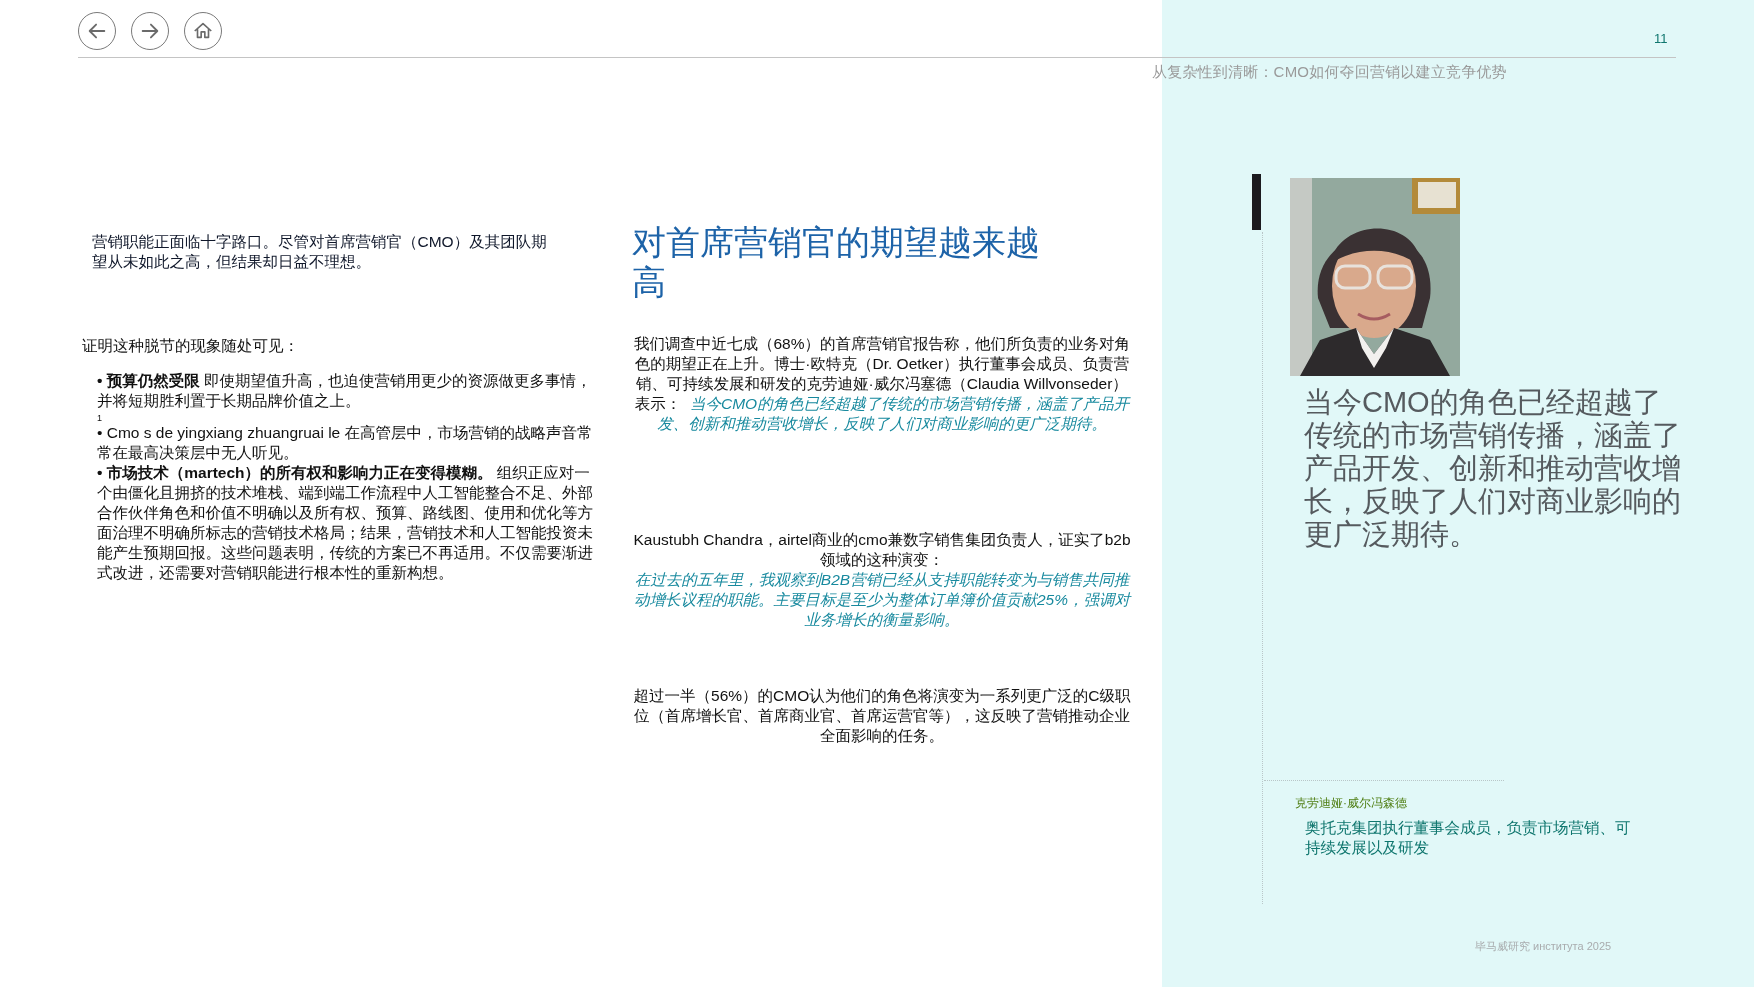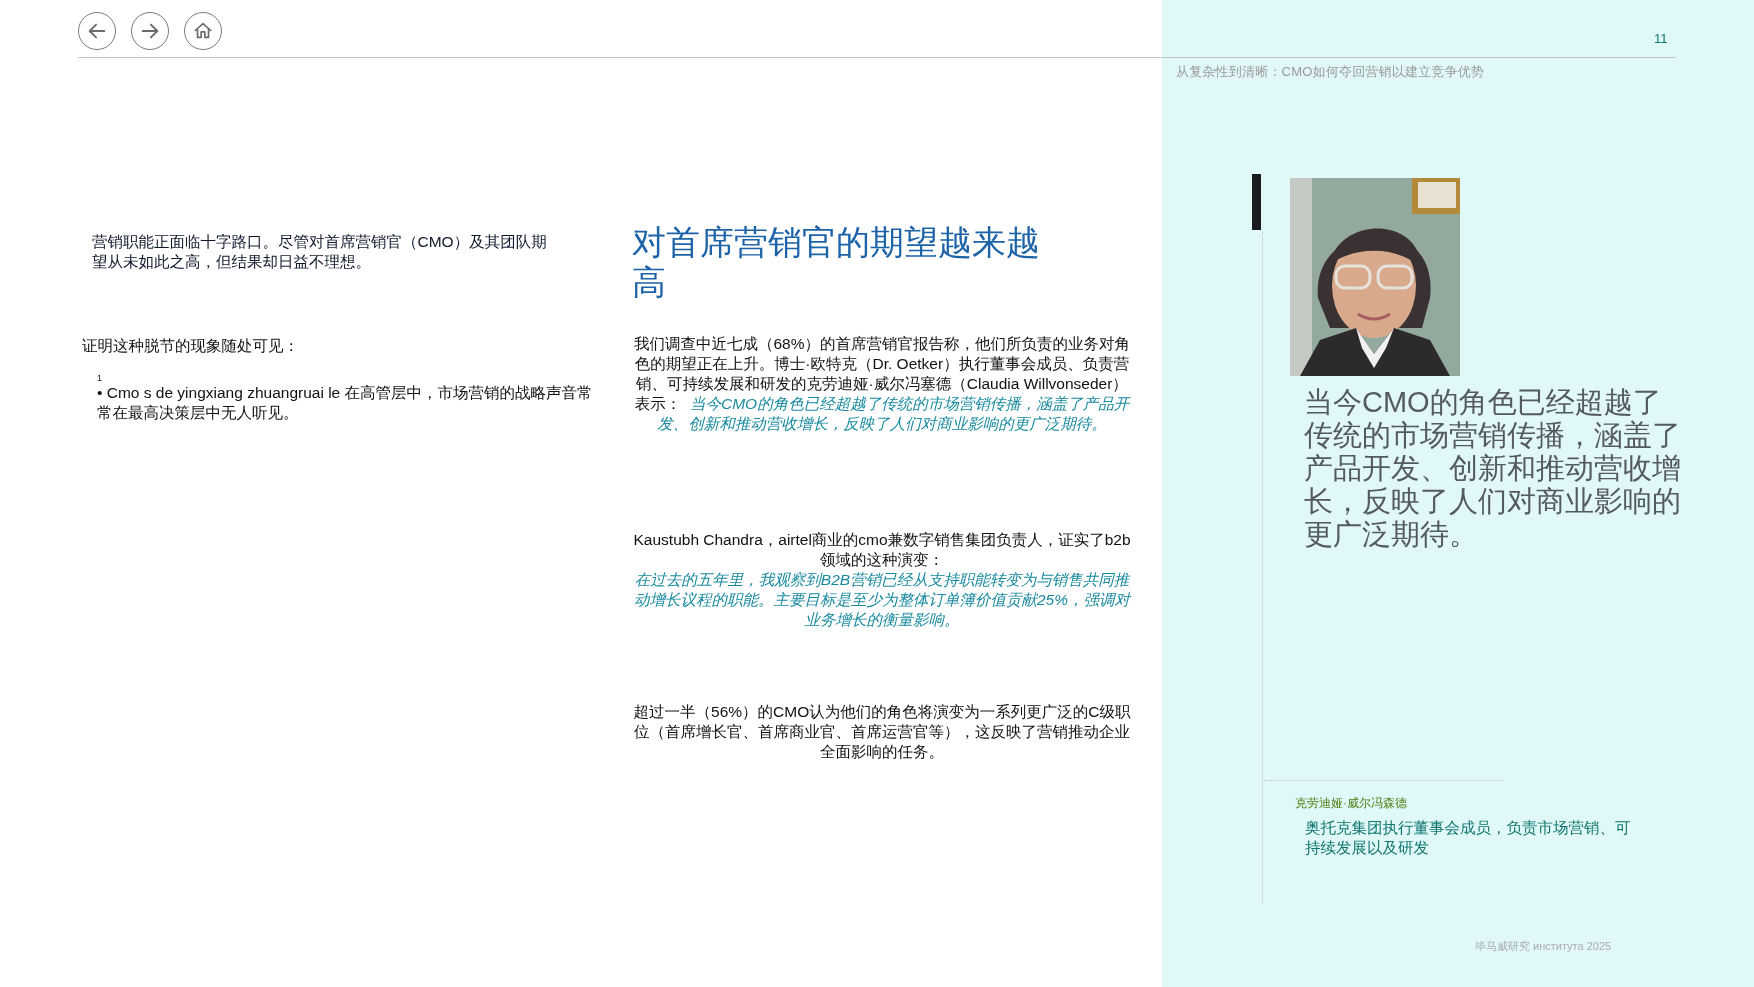--- a/index.html
+++ b/index.html
@@ -9,36 +9,36 @@
     .right-panel { position: absolute; left: 1162px; top: 0; width: 592px; height: 987px; background: #e1f8f8; }
 
     .nav-btn { position: absolute; top: 12px; width: 38px; height: 38px; border: 1.6px solid #7a7a7a; border-radius: 50%; background: #fff; display: flex; align-items: center; justify-content: center; cursor: pointer; }
     .nav-btn svg { width: 22px; height: 22px; }
     #btn-back { left: 78px; }
     #btn-fwd { left: 131px; }
     #btn-home { left: 184px; }
 
     .header-rule { position: absolute; left: 78px; top: 57px; width: 1598px; height: 1px; background: #c4c4c4; }
     .page-number { position: absolute; left: 1654px; top: 31px; font-size: 13px; color: #0f766e; }
-    .running-title { position: absolute; left: 1176px; top: 63px; font-size: 13px; color: #9a9a9a; letter-spacing: 0.2px; }
+    .running-title { position: absolute; left: 1152px; top: 63px; font-size: 15px; color: #9a9a9a; letter-spacing: 0.2px; }
 
     .intro { position: absolute; left: 92px; top: 232px; width: 470px; font-size: 15.5px; line-height: 20px; color: #0f172a; }
     .evidence-lead { position: absolute; left: 82px; top: 336px; font-size: 15.5px; line-height: 20px; }
     .bullets { position: absolute; left: 97px; top: 371px; width: 500px; font-size: 15.5px; line-height: 20px; }
     .bullet { margin: 0; }
     .bullet b { font-weight: bold; }
     .footnote { font-size: 9px; line-height: 10px; height: 12px; padding-top: 2px; }
 
     .section-heading { position: absolute; left: 632px; top: 222px; width: 420px; font-size: 34px; line-height: 40px; color: #1d63a8; font-weight: normal; }
 
     .para { position: absolute; left: 632px; width: 500px; font-size: 15.5px; line-height: 20px; color: #111; text-align: center; }
     .para .quote { color: #17899e; font-style: italic; }
     #para-1 { top: 334px; }
     #para-2 { top: 530px; }
-    #para-3 { top: 702px; }
+    #para-3 { top: 686px; }
 
     .accent-bar { position: absolute; left: 1252px; top: 174px; width: 9px; height: 56px; background: #1b1b1f; }
     .dotted-v { position: absolute; left: 1262px; top: 232px; width: 0; height: 672px; border-left: 1.5px dotted #b9c6c8; }
     .dotted-h { position: absolute; left: 1264px; top: 780px; width: 240px; height: 0; border-top: 1.5px dotted #b9c6c8; }
 
     .portrait { position: absolute; left: 1290px; top: 178px; width: 170px; height: 198px; overflow: hidden; background: #8fa59a; }
 
     .pull-quote { position: absolute; left: 1304px; top: 386px; width: 380px; font-size: 29px; line-height: 33px; color: #555a5e; }
 
     .attrib-name { position: absolute; left: 1295px; top: 795px; font-size: 12px; color: #4d7c0f; }
@@ -67,22 +67,24 @@
     </svg>
 </div>
 
 <div class="header-rule"></div>
 <div class="page-number">11</div>
 <div class="running-title">从复杂性到清晰：CMO如何夺回营销以建立竞争优势</div>
 
 <p class="intro">营销职能正面临十字路口。尽管对首席营销官（CMO）及其团队期望从未如此之高，但结果却日益不理想。</p>
 <p class="evidence-lead">证明这种脱节的现象随处可见：</p>
 <div class="bullets">
+  <p class="bullet"><b>• 预算仍然受限</b><span>  即使期望值升高，也迫使营销用更少的资源做更多事情，并将短期胜利置于长期品牌价值之上。</span></p>
   <div class="footnote">1</div>
   <p class="bullet"><span>• Cmo s de yingxiang zhuangruai le</span><span>  在高管层中，市场营销的战略声音常常在最高决策层中无人听见。</span></p>
+  <p class="bullet"><b>• 市场技术（martech）的所有权和影响力正在变得模糊。</b><span>  组织正应对一个由僵化且拥挤的技术堆栈、端到端工作流程中人工智能整合不足、外部合作伙伴角色和价值不明确以及所有权、预算、路线图、使用和优化等方面治理不明确所标志的营销技术格局；结果，营销技术和人工智能投资未能产生预期回报。这些问题表明，传统的方案已不再适用。不仅需要渐进式改进，还需要对营销职能进行根本性的重新构想。</span></p>
 </div>
 
 <h2 class="section-heading">对首席营销官的期望越来越高</h2>
 
 <p class="para" id="para-1"><span>我们调查中近七成（68%）的首席营销官报告称，他们所负责的业务对角色的期望正在上升。博士·欧特克（Dr. Oetker）执行董事会成员、负责营销、可持续发展和研发的克劳迪娅·威尔冯塞德（Claudia Willvonseder）表示：</span>&nbsp;&nbsp;<span class="quote">当今CMO的角色已经超越了传统的市场营销传播，涵盖了产品开发、创新和推动营收增长，反映了人们对商业影响的更广泛期待。</span></p>
 <p class="para" id="para-2"><span>Kaustubh Chandra，airtel商业的cmo兼数字销售集团负责人，证实了b2b领域的这种演变：</span><br><span class="quote">在过去的五年里，我观察到B2B营销已经从支持职能转变为与销售共同推动增长议程的职能。主要目标是至少为整体订单簿价值贡献25%，强调对业务增长的衡量影响。</span></p>
 <p class="para" id="para-3">超过一半（56%）的CMO认为他们的角色将演变为一系列更广泛的C级职位（首席增长官、首席商业官、首席运营官等），这反映了营销推动企业全面影响的任务。</p>
 
 <div class="accent-bar"></div>
 <div class="dotted-v"></div>

